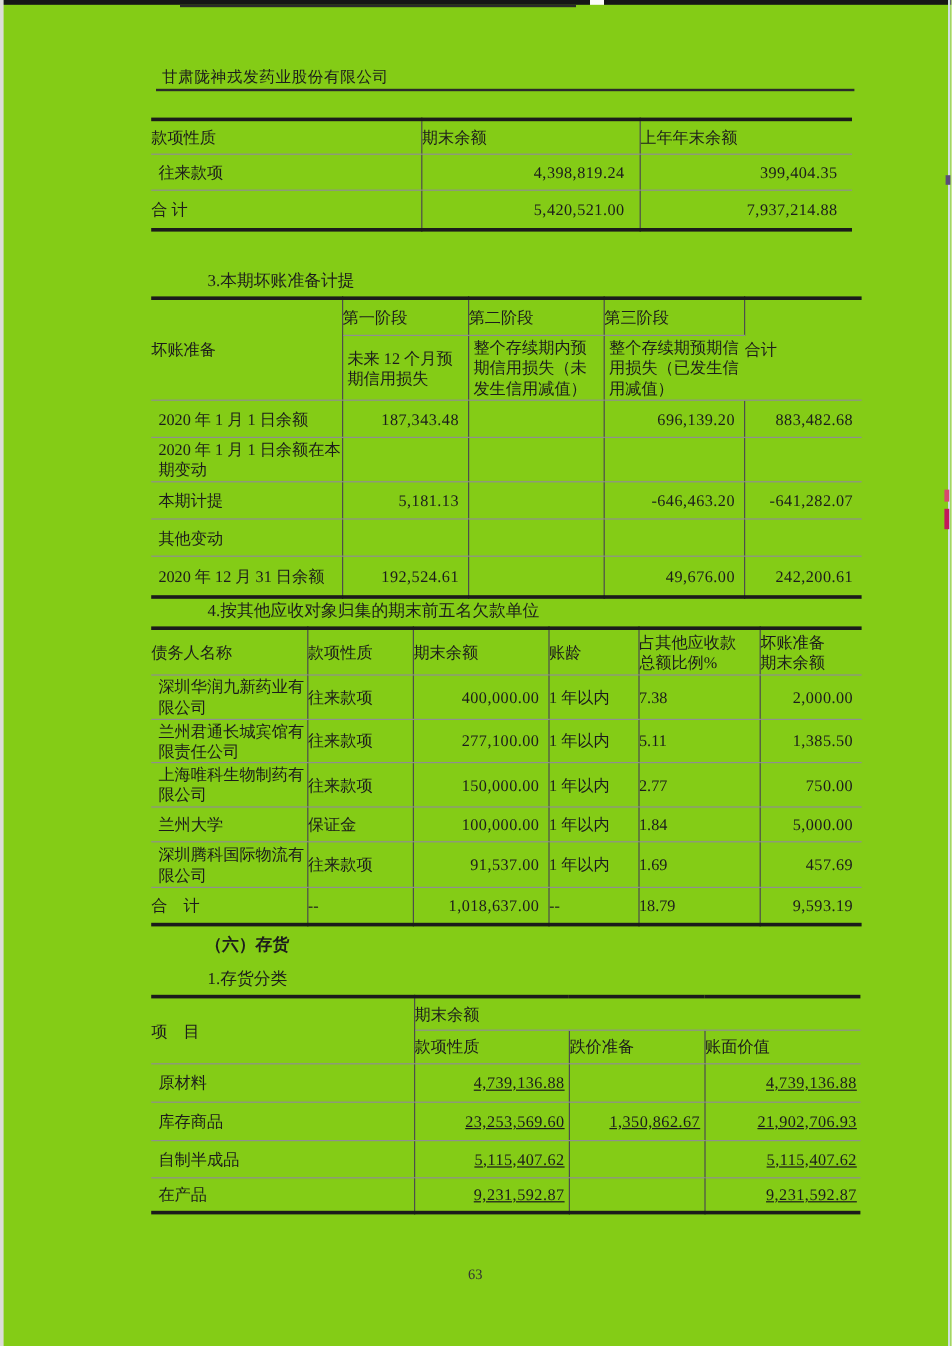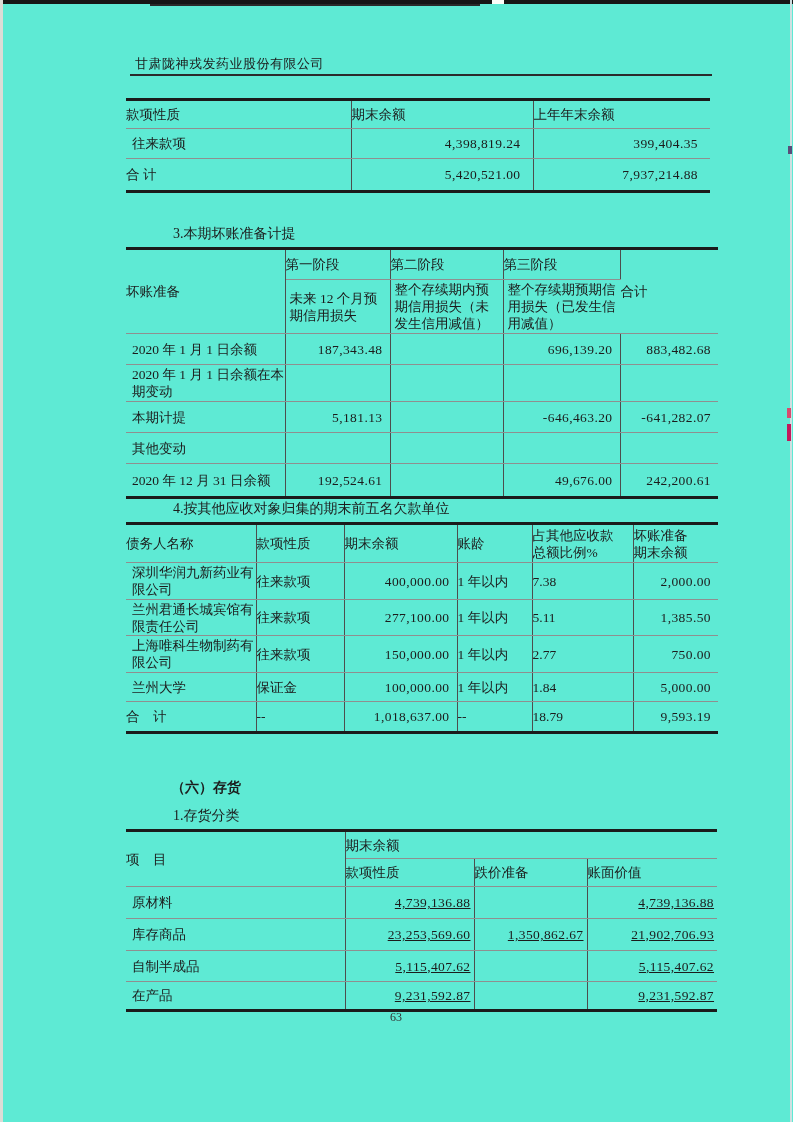--- a/index.html
+++ b/index.html
@@ -1,18 +1,18 @@
 <!DOCTYPE html>
 <html><head>
 <meta charset="utf-8">
 <style>
   html,body { margin:0; padding:0; background:#ffffff; }
   .page {
     position:relative; width:793px; height:1122px;
-    background:#5eead4; overflow:hidden;
+    background:#84cc16; overflow:hidden;
     font-family:"Liberation Serif","DejaVu Serif",serif;
     color:#1c1c1c;
   }
   .abs { position:absolute; }
 
   
   .top-bar { left:0; top:0; width:793px; height:4px;
     background:linear-gradient(90deg,#161616 0 62%, #fcfcf9 62% 63.5%, #161616 63.5% 100%); }
   .top-bar2 { left:150px; top:4px; width:330px; height:2px; background:#2a2a2a; }
   .left-edge { left:0; top:0; width:3px; height:1122px; background:#dcdcd6; }
@@ -38,21 +38,21 @@
   td { border-right:1px solid #4d4d4d; border-bottom:1px solid #8f8f8f;
     vertical-align:middle; line-height:17px; padding:0;
     overflow:hidden; word-break:break-all; }
   td:last-child { border-right:none; }
   tr:last-child > td { border-bottom:none; }
   .lbl { text-align:left; padding-left:6px; }
   .ctr { text-align:left; }
   .num { text-align:right; padding-right:12px; letter-spacing:0.4px; white-space:nowrap; }
   .t2 td.num, .t3 td.num { padding-right:7px; }
   .t4 td.num { padding-right:3px;text-decoration:underline; }
-  .pgnum { left:346px; top:1010px; width:100px; text-align:center; font-size:12px; color:#333; }
+  .pgnum { left:346px; top:1055px; width:100px; text-align:center; font-size:12px; color:#333; }
 </style>
 </head>
 <body>
 
 <div class="page">
 
   <div class="abs top-bar"></div>
   <div class="abs top-bar2"></div>
   <div class="abs left-edge"></div>
   <div class="abs right-edge"></div>
@@ -200,20 +200,28 @@
       <td class="num">750.00</td>
     </tr>
     <tr style="height:29px">
       <td class="lbl">兰州大学</td>
       <td class="ctr">保证金</td>
       <td class="num">100,000.00</td>
       <td class="ctr">1 年以内</td>
       <td class="ctr">1.84</td>
       <td class="num">5,000.00</td>
     </tr>
+    <tr style="height:38px">
+      <td class="lbl">深圳腾科国际物流有限公司</td>
+      <td class="ctr">往来款项</td>
+      <td class="num">91,537.00</td>
+      <td class="ctr">1 年以内</td>
+      <td class="ctr">1.69</td>
+      <td class="num">457.69</td>
+    </tr>
     <tr style="height:31px">
       <td class="ctr">合　计</td>
       <td class="ctr">--</td>
       <td class="num">1,018,637.00</td>
       <td class="ctr">--</td>
       <td class="ctr">18.79</td>
       <td class="num">9,593.19</td>
     </tr>
   </tbody>
     </table>

